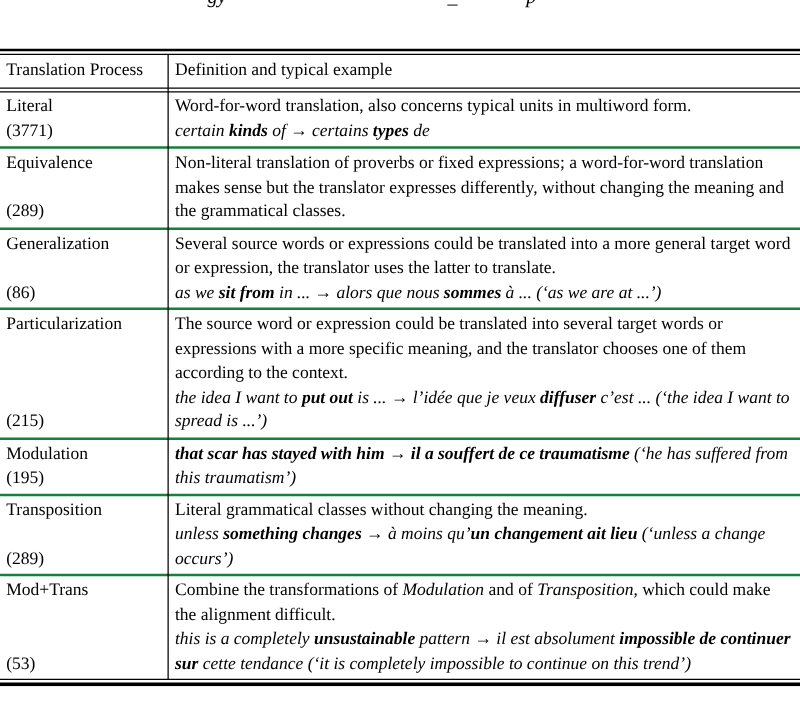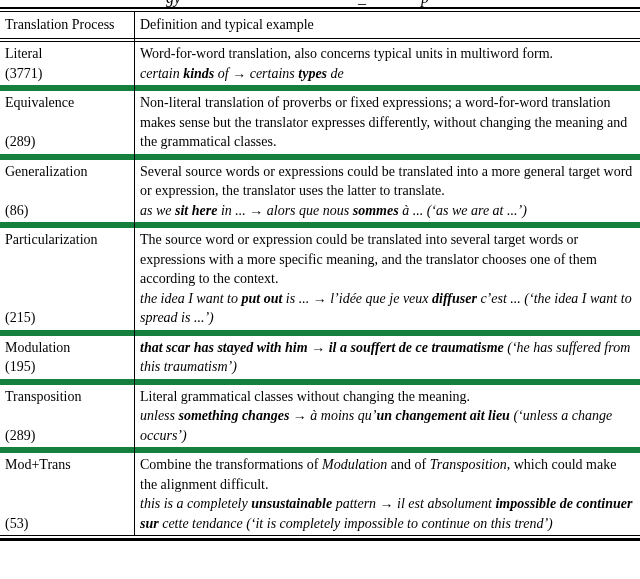--- a/index.html
+++ b/index.html
@@ -20,21 +20,21 @@
     overflow: hidden;
   }
   .caption-strip .frag {
     position: absolute;
     top: -12px;
     font-size: 16px;
     font-style: italic;
     white-space: pre;
   }
 
-  .table-wrap { position: relative; width: 640px; }
+  .table-wrap { position: relative; width: 640px; margin-top: 32px; }
 
   
   .hr { background: #000; width: 640px; }
   .hr-thick2 { height: 2px; }
   .hr-thin { height: 1px; }
   .hr-med { height: 1.5px; }
   .hr-thick3 { height: 2.5px; }
   .gap2 { height: 2px; }
   .gap15 { height: 1.5px; }
 
@@ -60,21 +60,21 @@
   }
   .col2 {
     flex: 1 1 auto;
     padding: 2px 5px 2px 6px;
   }
   .header-row .cell {
     padding-top: 3px;
     padding-bottom: 3px;
     display: block;
   }
-  .body-row + .body-row { border-top: 6px solid #15803d; }
+  .body-row + .body-row { border-top: 2px solid #15803d; }
 
   .b { font-weight: bold; }
   .i { font-style: italic; }
   .definition, .example { }
 </style>
 </head>
 <body>
 
 <div class="page">
 
@@ -125,21 +125,21 @@
     </div>
   </div>
 
   <div class="row body-row">
     <div class="cell col1">
       <div class="process">Generalization</div>
       <div class="count">(86)</div>
     </div>
     <div class="cell col2">
       <div class="definition"><span>Several source words or expressions could be translated into a more general target word or expression, the translator uses the latter to translate.</span></div>
-      <div class="example"><span class="i">as we </span><span class="b i">sit here</span><span class="i"> in ... </span><span>→</span><span class="i"> alors que nous </span><span class="b i">sommes</span><span class="i"> à ... (‘as we are at ...’)</span></div>
+      <div class="example"><span class="i">as we </span><span class="b i">sit from</span><span class="i"> in ... </span><span>→</span><span class="i"> alors que nous </span><span class="b i">sommes</span><span class="i"> à ... (‘as we are at ...’)</span></div>
     </div>
   </div>
 
   <div class="row body-row">
     <div class="cell col1">
       <div class="process">Particularization</div>
       <div class="count">(215)</div>
     </div>
     <div class="cell col2">
       <div class="definition"><span>The source word or expression could be translated into several target words or expressions with a more specific meaning, and the translator chooses one of them according to the context.</span></div>

